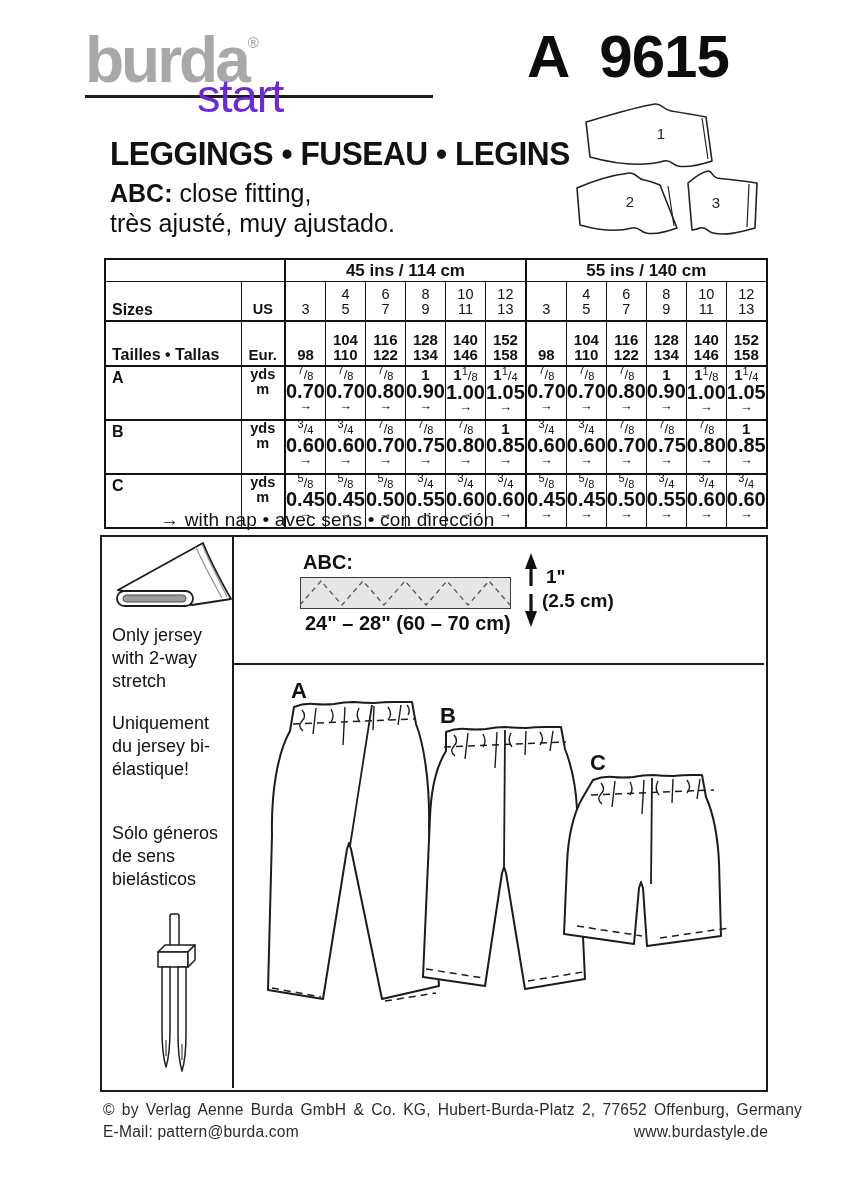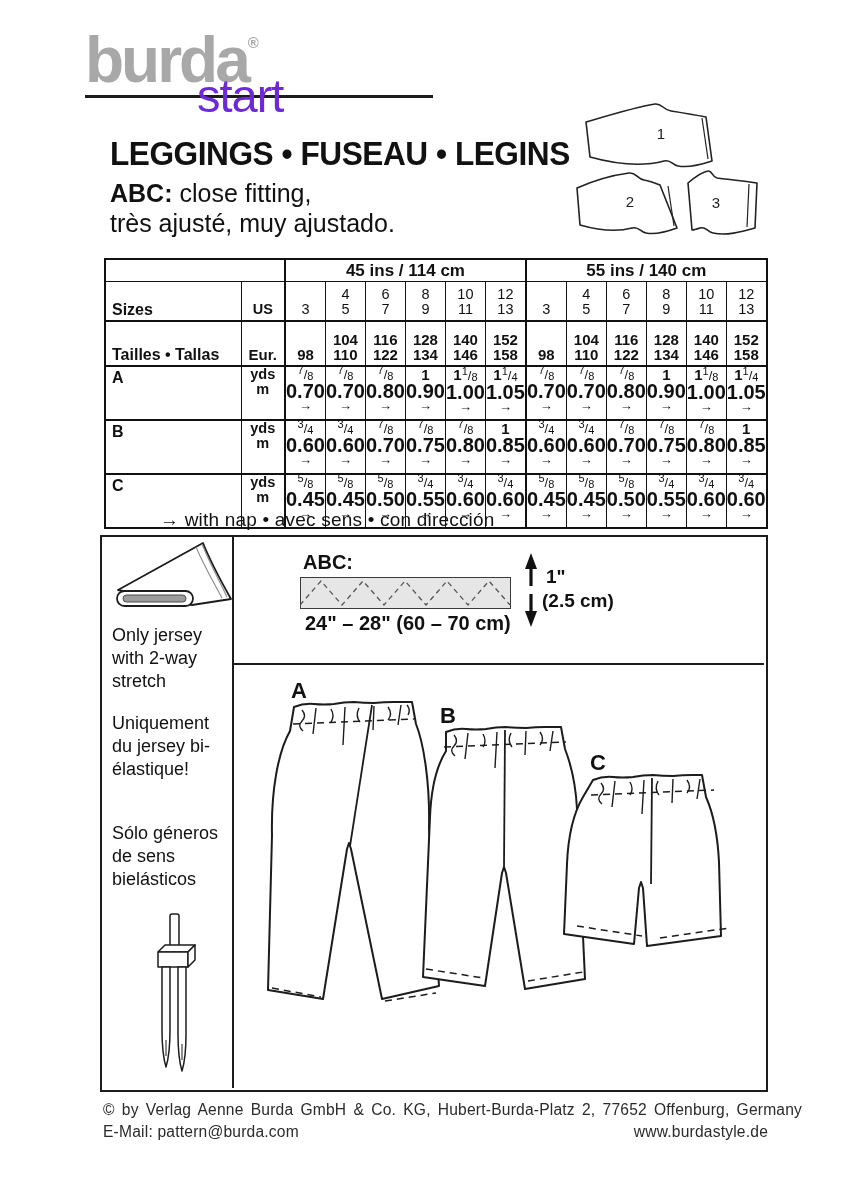--- a/index.html
+++ b/index.html
@@ -61,20 +61,23 @@
 <body>
 
 <div class="page">
 
   <div class="abs" style="left:85px;top:28px;">
     <span class="logo-burda"><span>burda</span><span class="logo-reg">®</span></span>
   </div>
   <div class="abs logo-line" style="left:85px;top:95px;width:348px;"></div>
   <div class="abs logo-start" style="left:197px;top:72px;">start</div>
 
+  <div class="abs code" style="left:527px;top:27px;">
+    <span>A</span><span class="num">9615</span>
+  </div>
 
   <div class="abs title" style="left:110px;top:134px;">LEGGINGS • FUSEAU • LEGINS</div>
 
   <div class="abs desc" style="left:110px;top:178px;width:420px;">
     <b>ABC:</b><span> close fitting,</span><br>
     <span>très ajusté, muy ajustado.</span>
   </div>
 
   <svg class="abs" style="left:565px;top:98px;" width="210" height="150" viewBox="565 98 210 150">
     <g fill="#fff" stroke="#222" stroke-width="1.6" stroke-linejoin="round">

